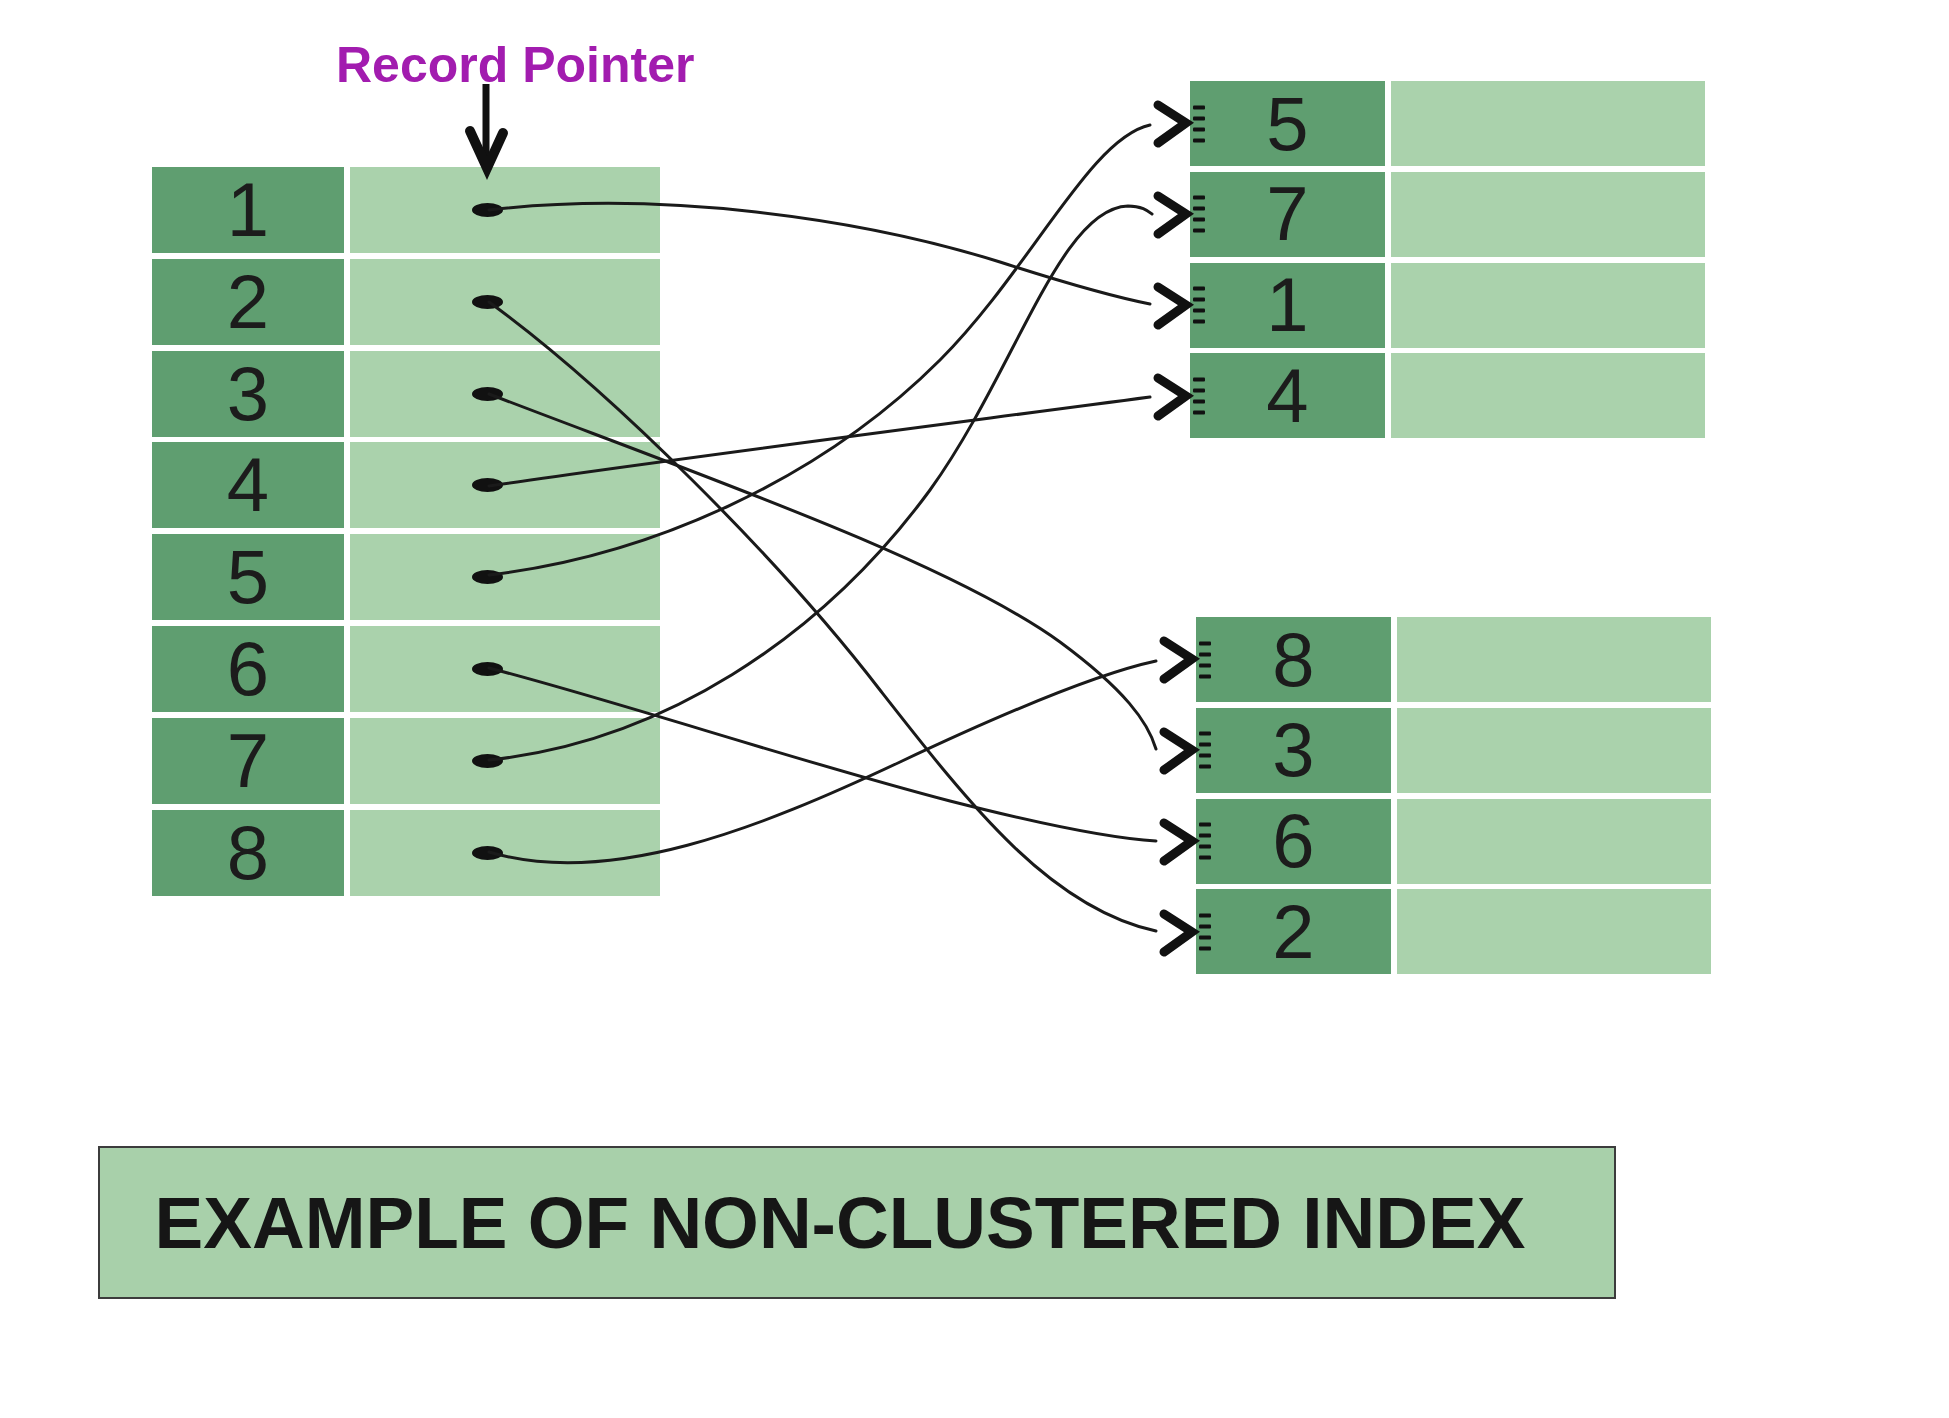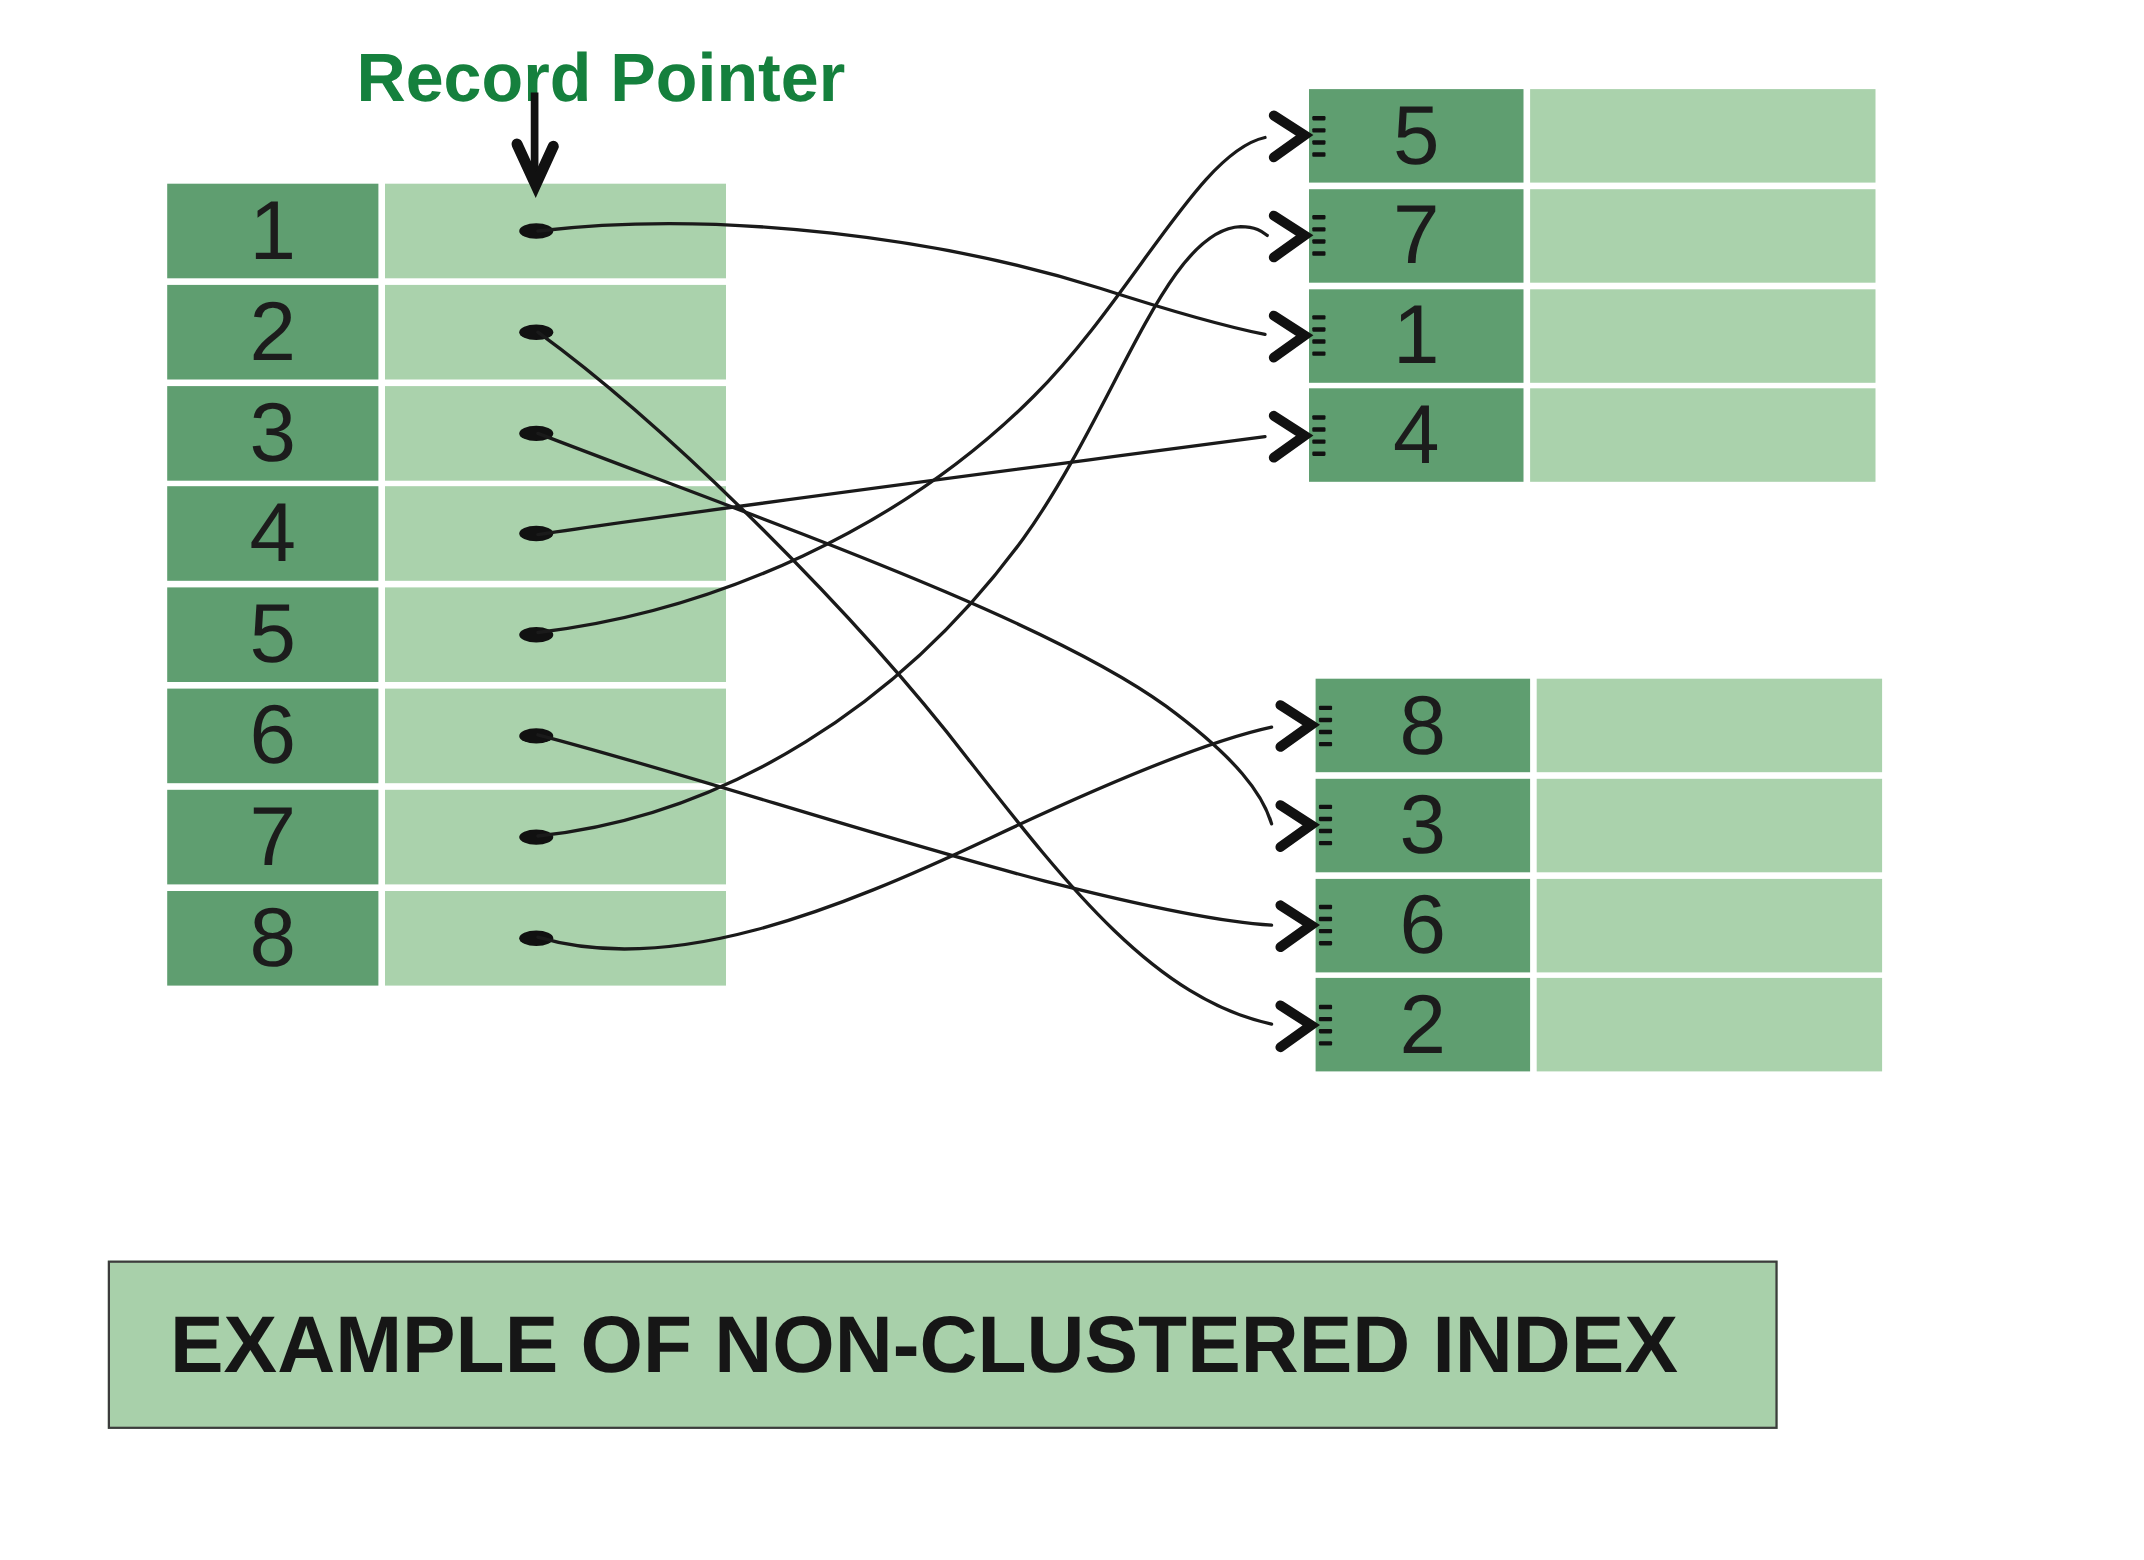--- a/index.html
+++ b/index.html
@@ -52,22 +52,22 @@
   }
   
   .ticks{
     position:absolute;left:3px;top:50%;
     transform:translateY(-50%);
     display:flex;flex-direction:column;gap:7px;
   }
   .tick{width:12px;height:4px;background:#111;border-radius:1px;}
   
   .rp-label{
-    position:absolute;left:324px;top:36px;
-    font-size:62px;font-weight:bold;color:#15803d;
+    position:absolute;left:336px;top:36px;
+    font-size:50px;font-weight:bold;color:#a21caf;
     white-space:nowrap;
   }
   
   .banner{
     position:absolute;left:98px;top:1146px;
     width:1518px;height:153px;
     background:var(--banner-green);
     border:2px solid var(--border-dark);
     box-sizing:border-box;
     display:flex;align-items:center;justify-content:center;

